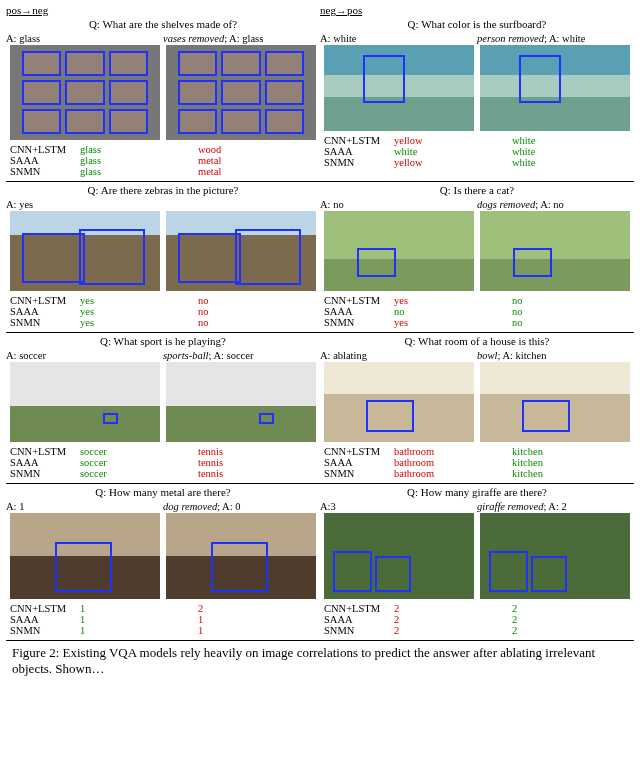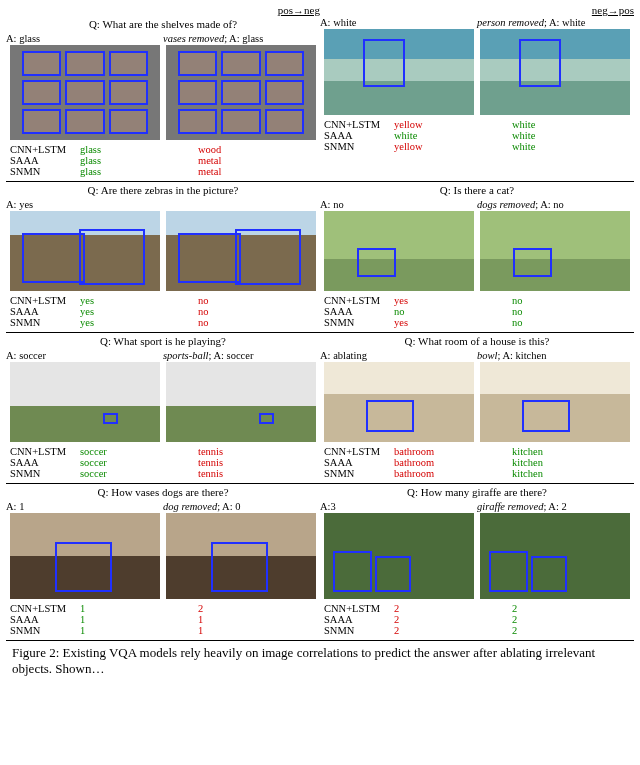--- a/index.html
+++ b/index.html
@@ -1,19 +1,19 @@
 <!DOCTYPE html>
 <html><head>
 <meta charset="utf-8">
 <style>
   *{box-sizing:border-box;margin:0;padding:0}
   body{font-family:"Times New Roman",serif;font-size:11px;color:#000;background:#fff;width:640px}
   .wrap{width:640px;padding:4px 6px}
   .toprow{display:flex}
-  .topcell{flex:1;text-align:right;font-size:11px;text-decoration:underline}
+  .topcell{flex:1;text-align:left;font-size:11px;text-decoration:underline}
   .row{border-top:1px solid #000}
   .row:first-of-type{border-top:none}
   .q{text-align:center;font-size:11px;padding:2px 0}
   .pair{display:flex}
   .half{flex:1;display:flex;flex-direction:column;align-items:center}
   .alines{display:flex;width:100%}
   .aline{flex:1;font-size:10.5px;padding:1px 0}
   .imgs{display:flex;width:100%;gap:6px;padding:0 4px 2px}
   .thumb{flex:1;position:relative;background:#777;overflow:hidden}
   .thumb.surf{background:linear-gradient(#5aa0b5 0 35%,#a9cbbf 35% 60%,#6fa08e 60% 100%)}
@@ -93,20 +93,21 @@
     </div>
     <div class="mr">
       <div class="mname">SNMN</div>
       <div class="mv g">glass</div>
       <div class="mv r">metal</div>
     </div>
             </div>
   </div>
 
   <div class="half">
+    <div class="q">Q: What color is the surfboard?</div>
     <div class="alines">
       <div class="aline">A: white</div>
       <div class="aline"><i>person removed</i>; A: white</div>
     </div>
     <div class="imgs">
       <div class="thumb surf" style="height:86px">
                 <div class="box" style="left:26%;top:12%;width:28%;height:55%"></div>
               </div>
               <div class="thumb surf" style="height:86px">
                 <div class="box" style="left:26%;top:12%;width:28%;height:55%"></div>
@@ -270,21 +271,21 @@
       <div class="mv g">kitchen</div>
     </div>
             </div>
   </div>
     </div>
   </div>
   <div class="row">
     <div class="pair">
 
   <div class="half">
-    <div class="q">Q: How vases dogs are there?</div>
+    <div class="q">Q: How many metal are there?</div>
     <div class="alines">
       <div class="aline">A: 1</div>
       <div class="aline"><i>dog removed</i>; A: 0</div>
     </div>
     <div class="imgs">
       <div class="thumb room" style="height:86px">
                 <div class="box" style="left:30%;top:34%;width:38%;height:58%"></div>
               </div>
               <div class="thumb room" style="height:86px">
                 <div class="box" style="left:30%;top:34%;width:38%;height:58%"></div>

